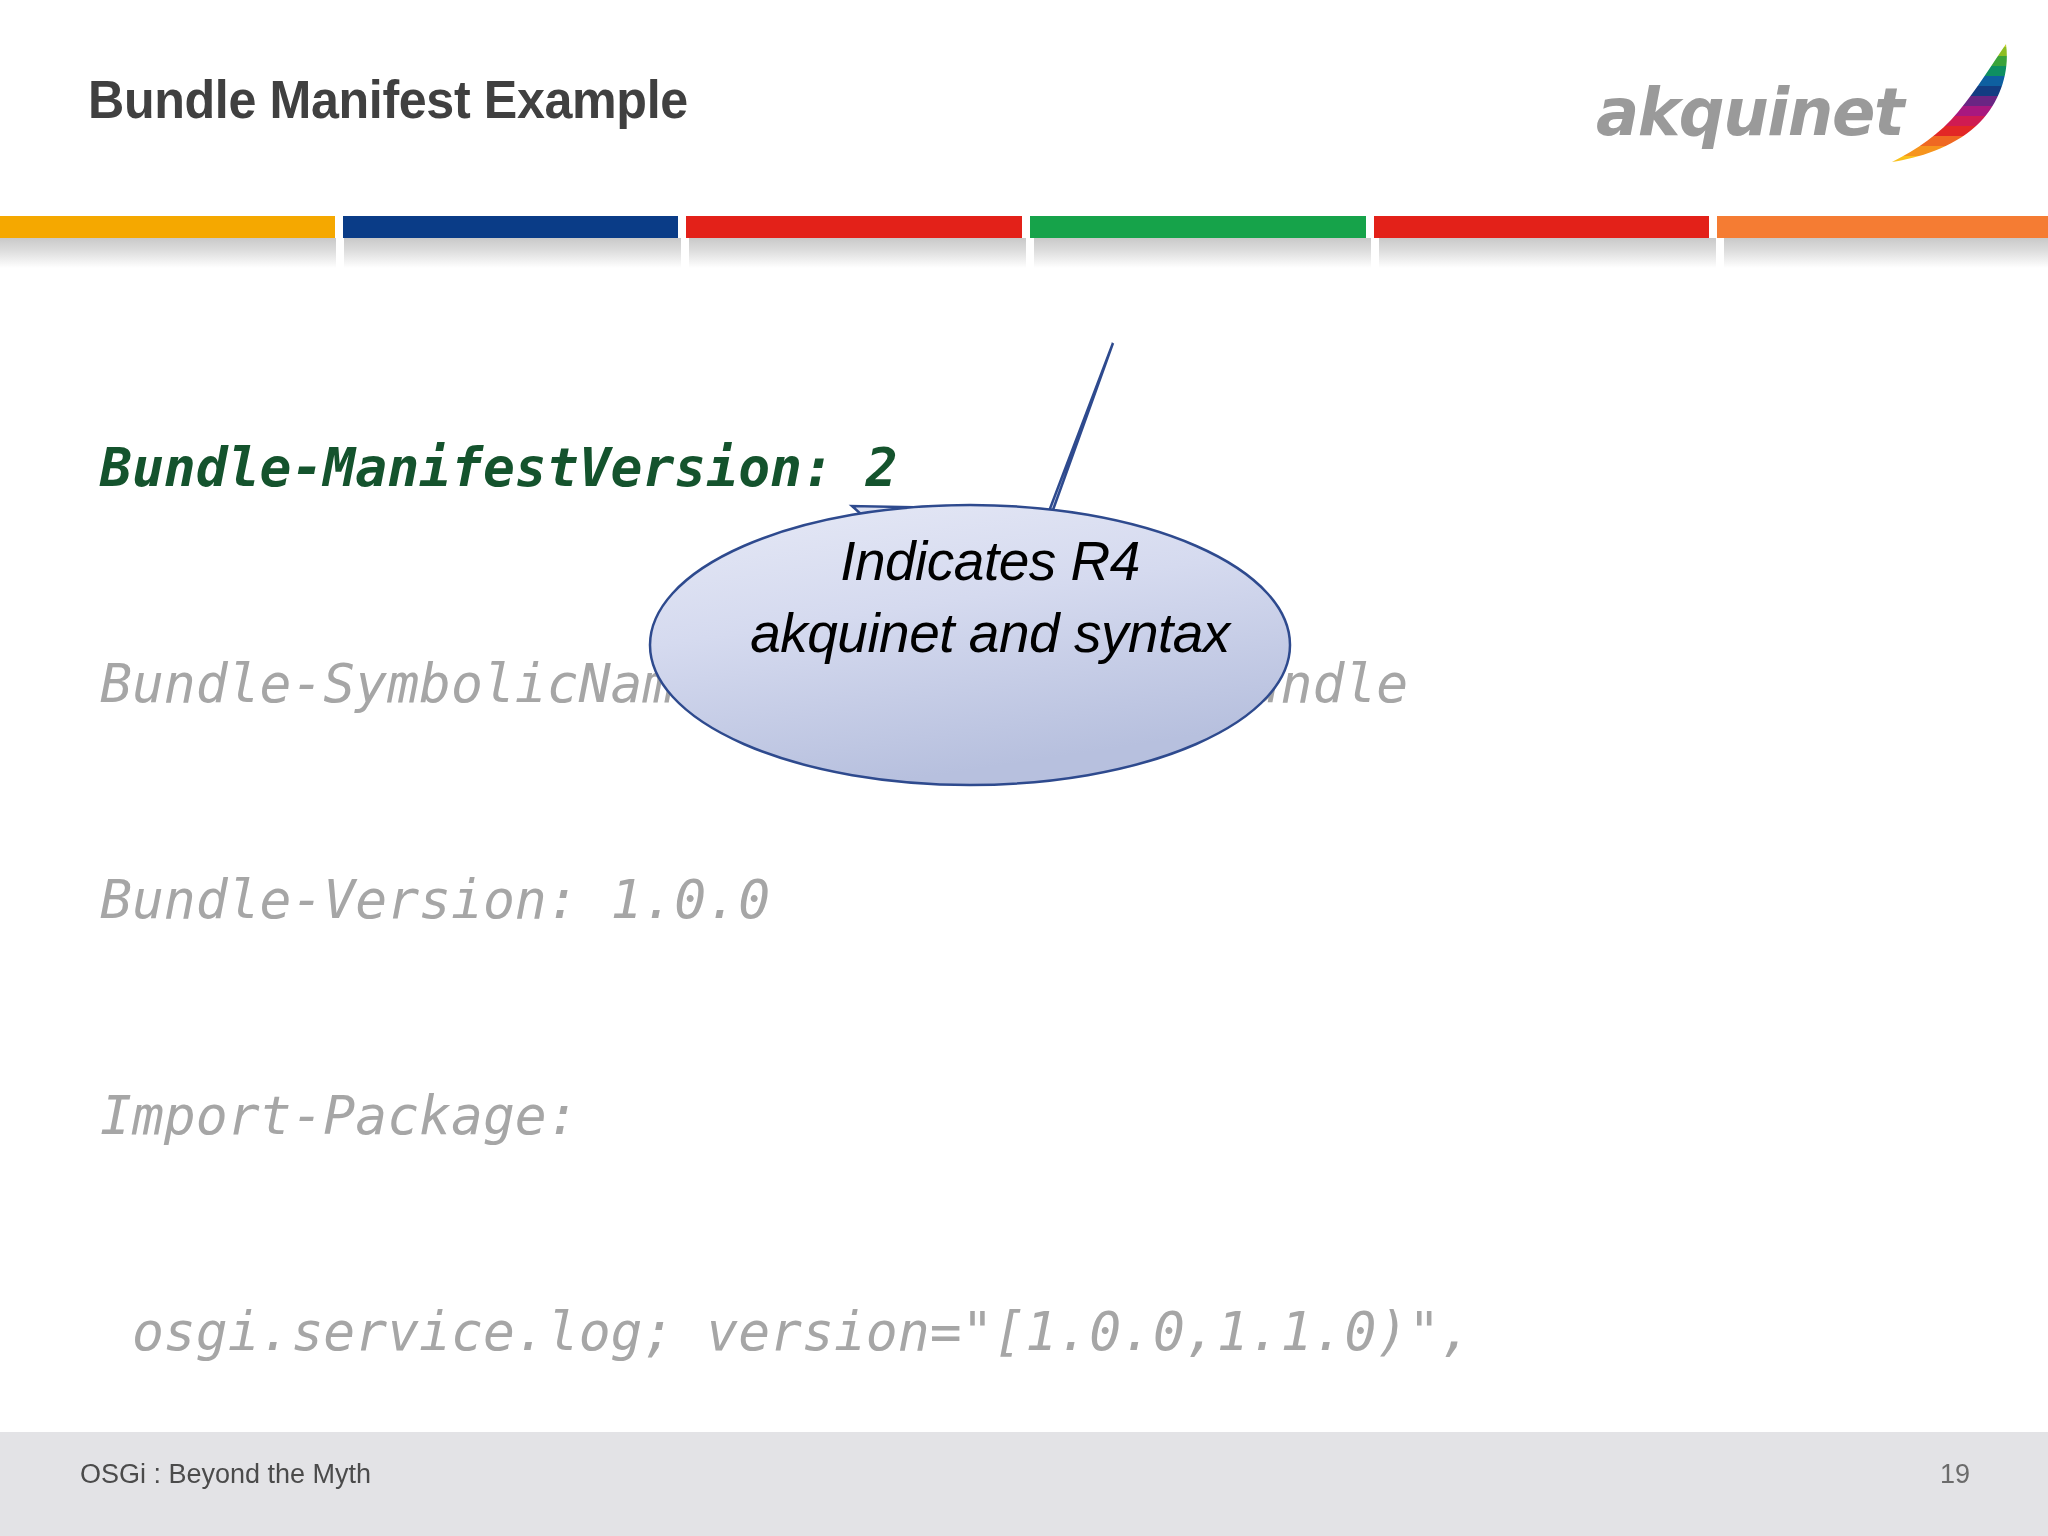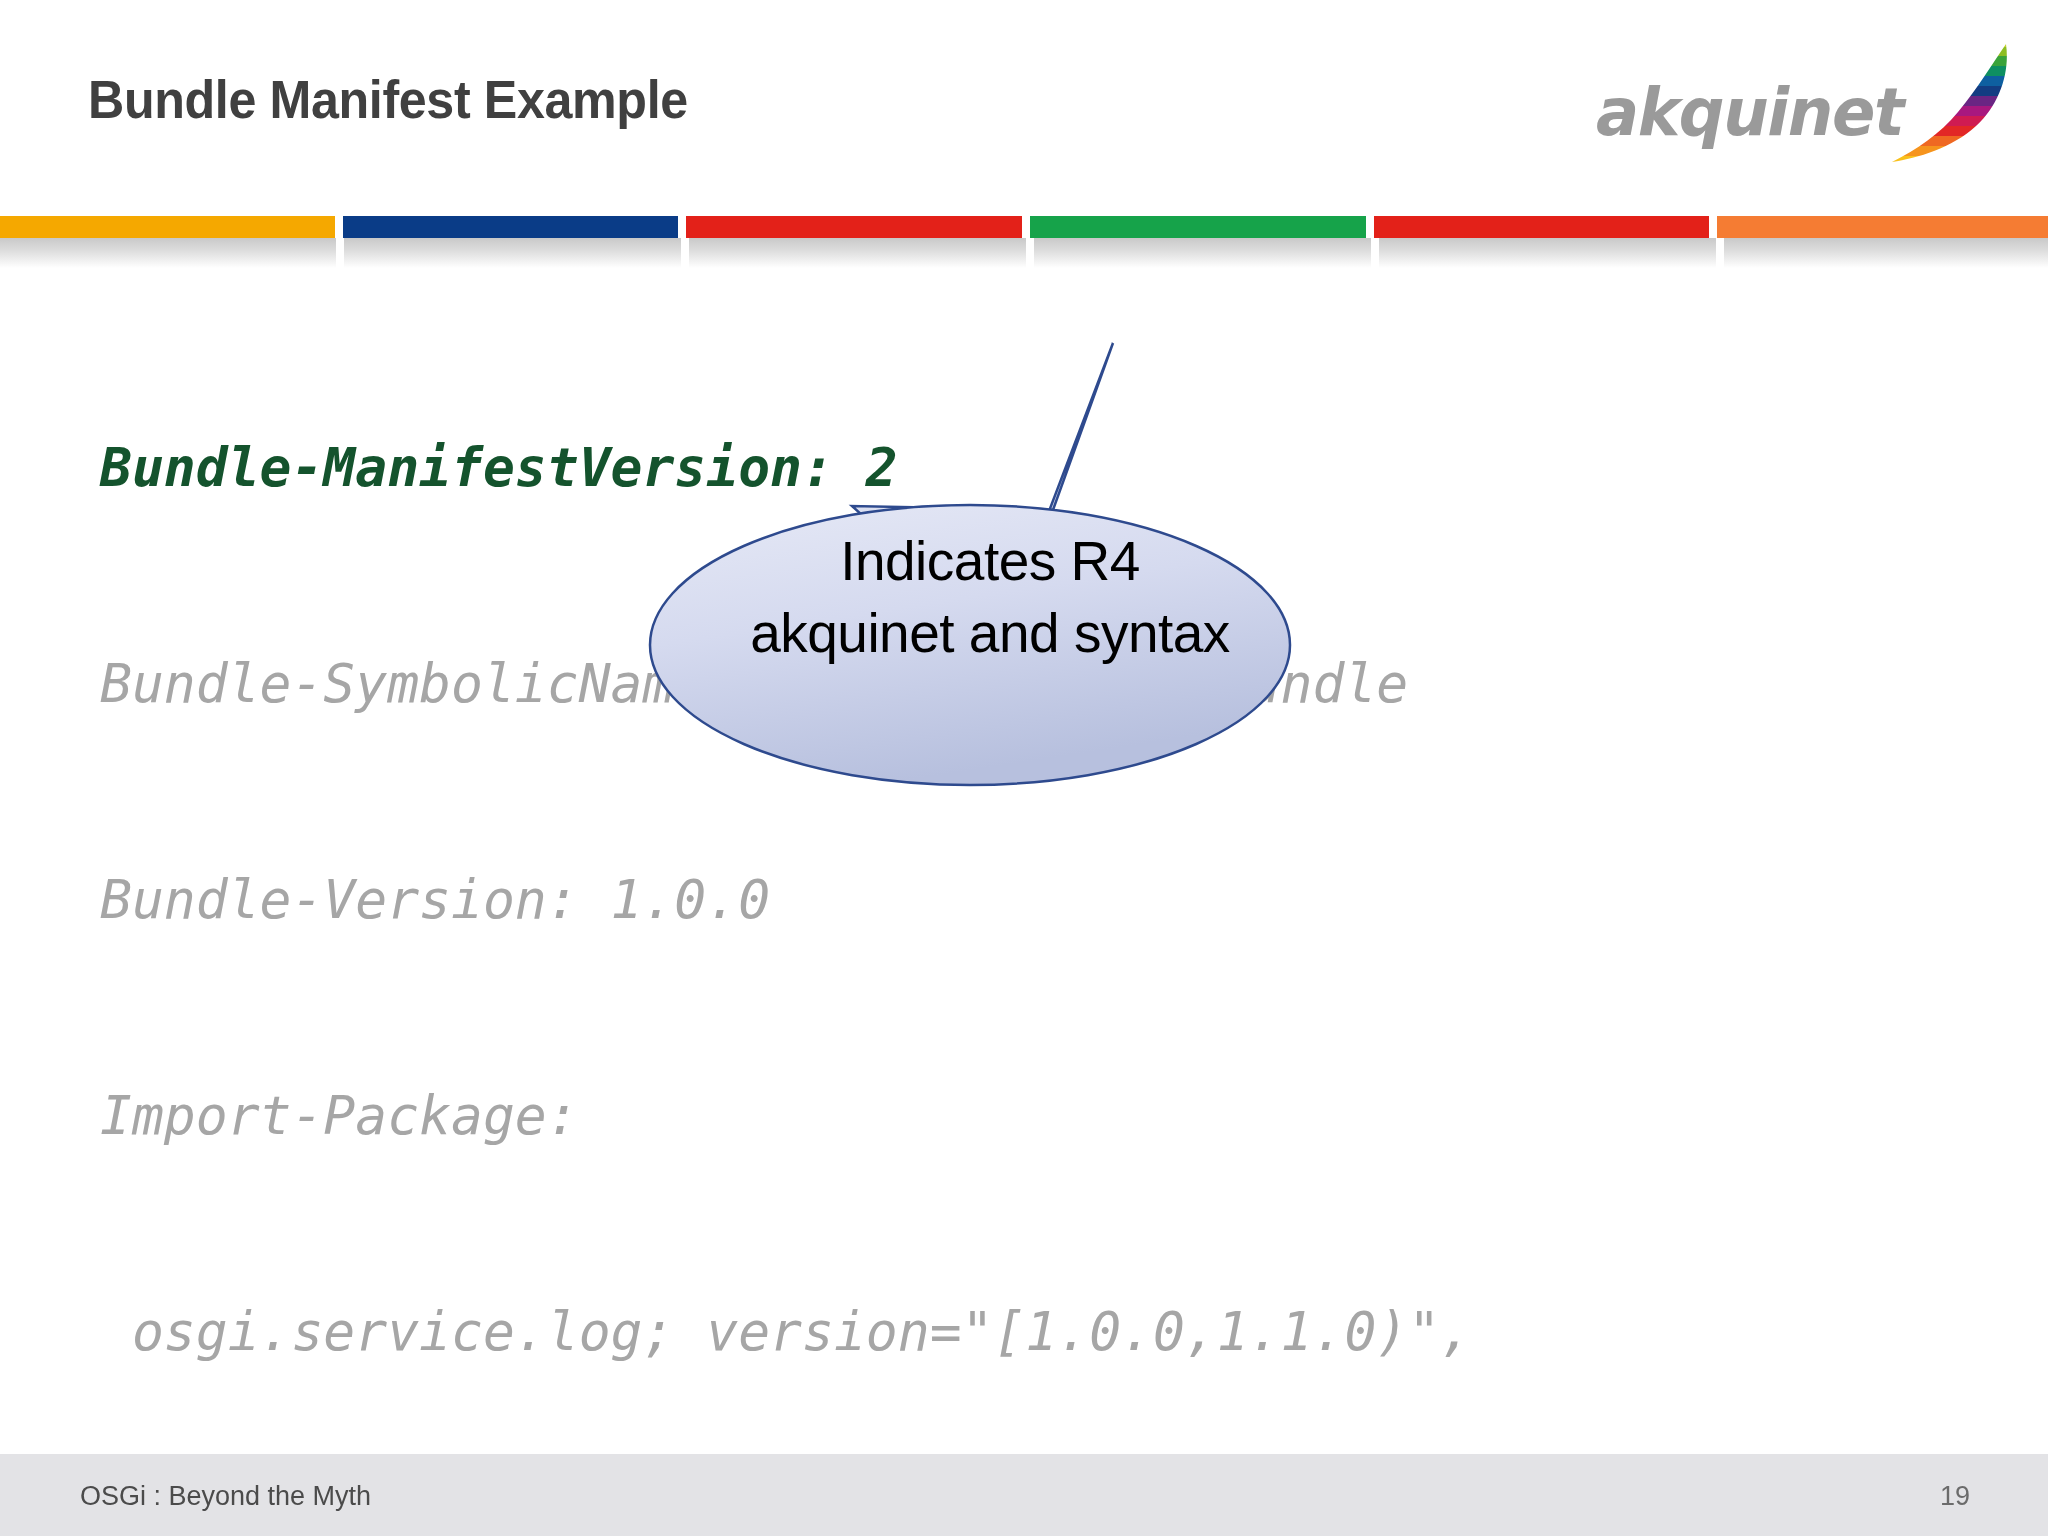--- a/index.html
+++ b/index.html
@@ -127,34 +127,35 @@
     height: 490px;
     pointer-events: none;
   }
   #callout-text {
     position: absolute;
     left: 20px;
     top: 205px;
     width: 660px;
     text-align: center;
     font-family: "Liberation Sans", sans-serif;
+    font-style: italic;
     font-size: 55px;
     line-height: 72px;
     color: #000000;
     letter-spacing: -0.5px;
   }
   #callout-text .cl { display: block; }
 
   
   #footer {
     position: absolute;
     left: 0;
     bottom: 0;
     width: 2048px;
-    height: 82px;
+    height: 104px;
     background: #e3e3e6;
   }
   #footer-left {
     position: absolute;
     left: 80px;
     top: 27px;
     font-family: "Liberation Sans", sans-serif;
     font-size: 27px;
     color: #4b4b4b;
     white-space: nowrap;

